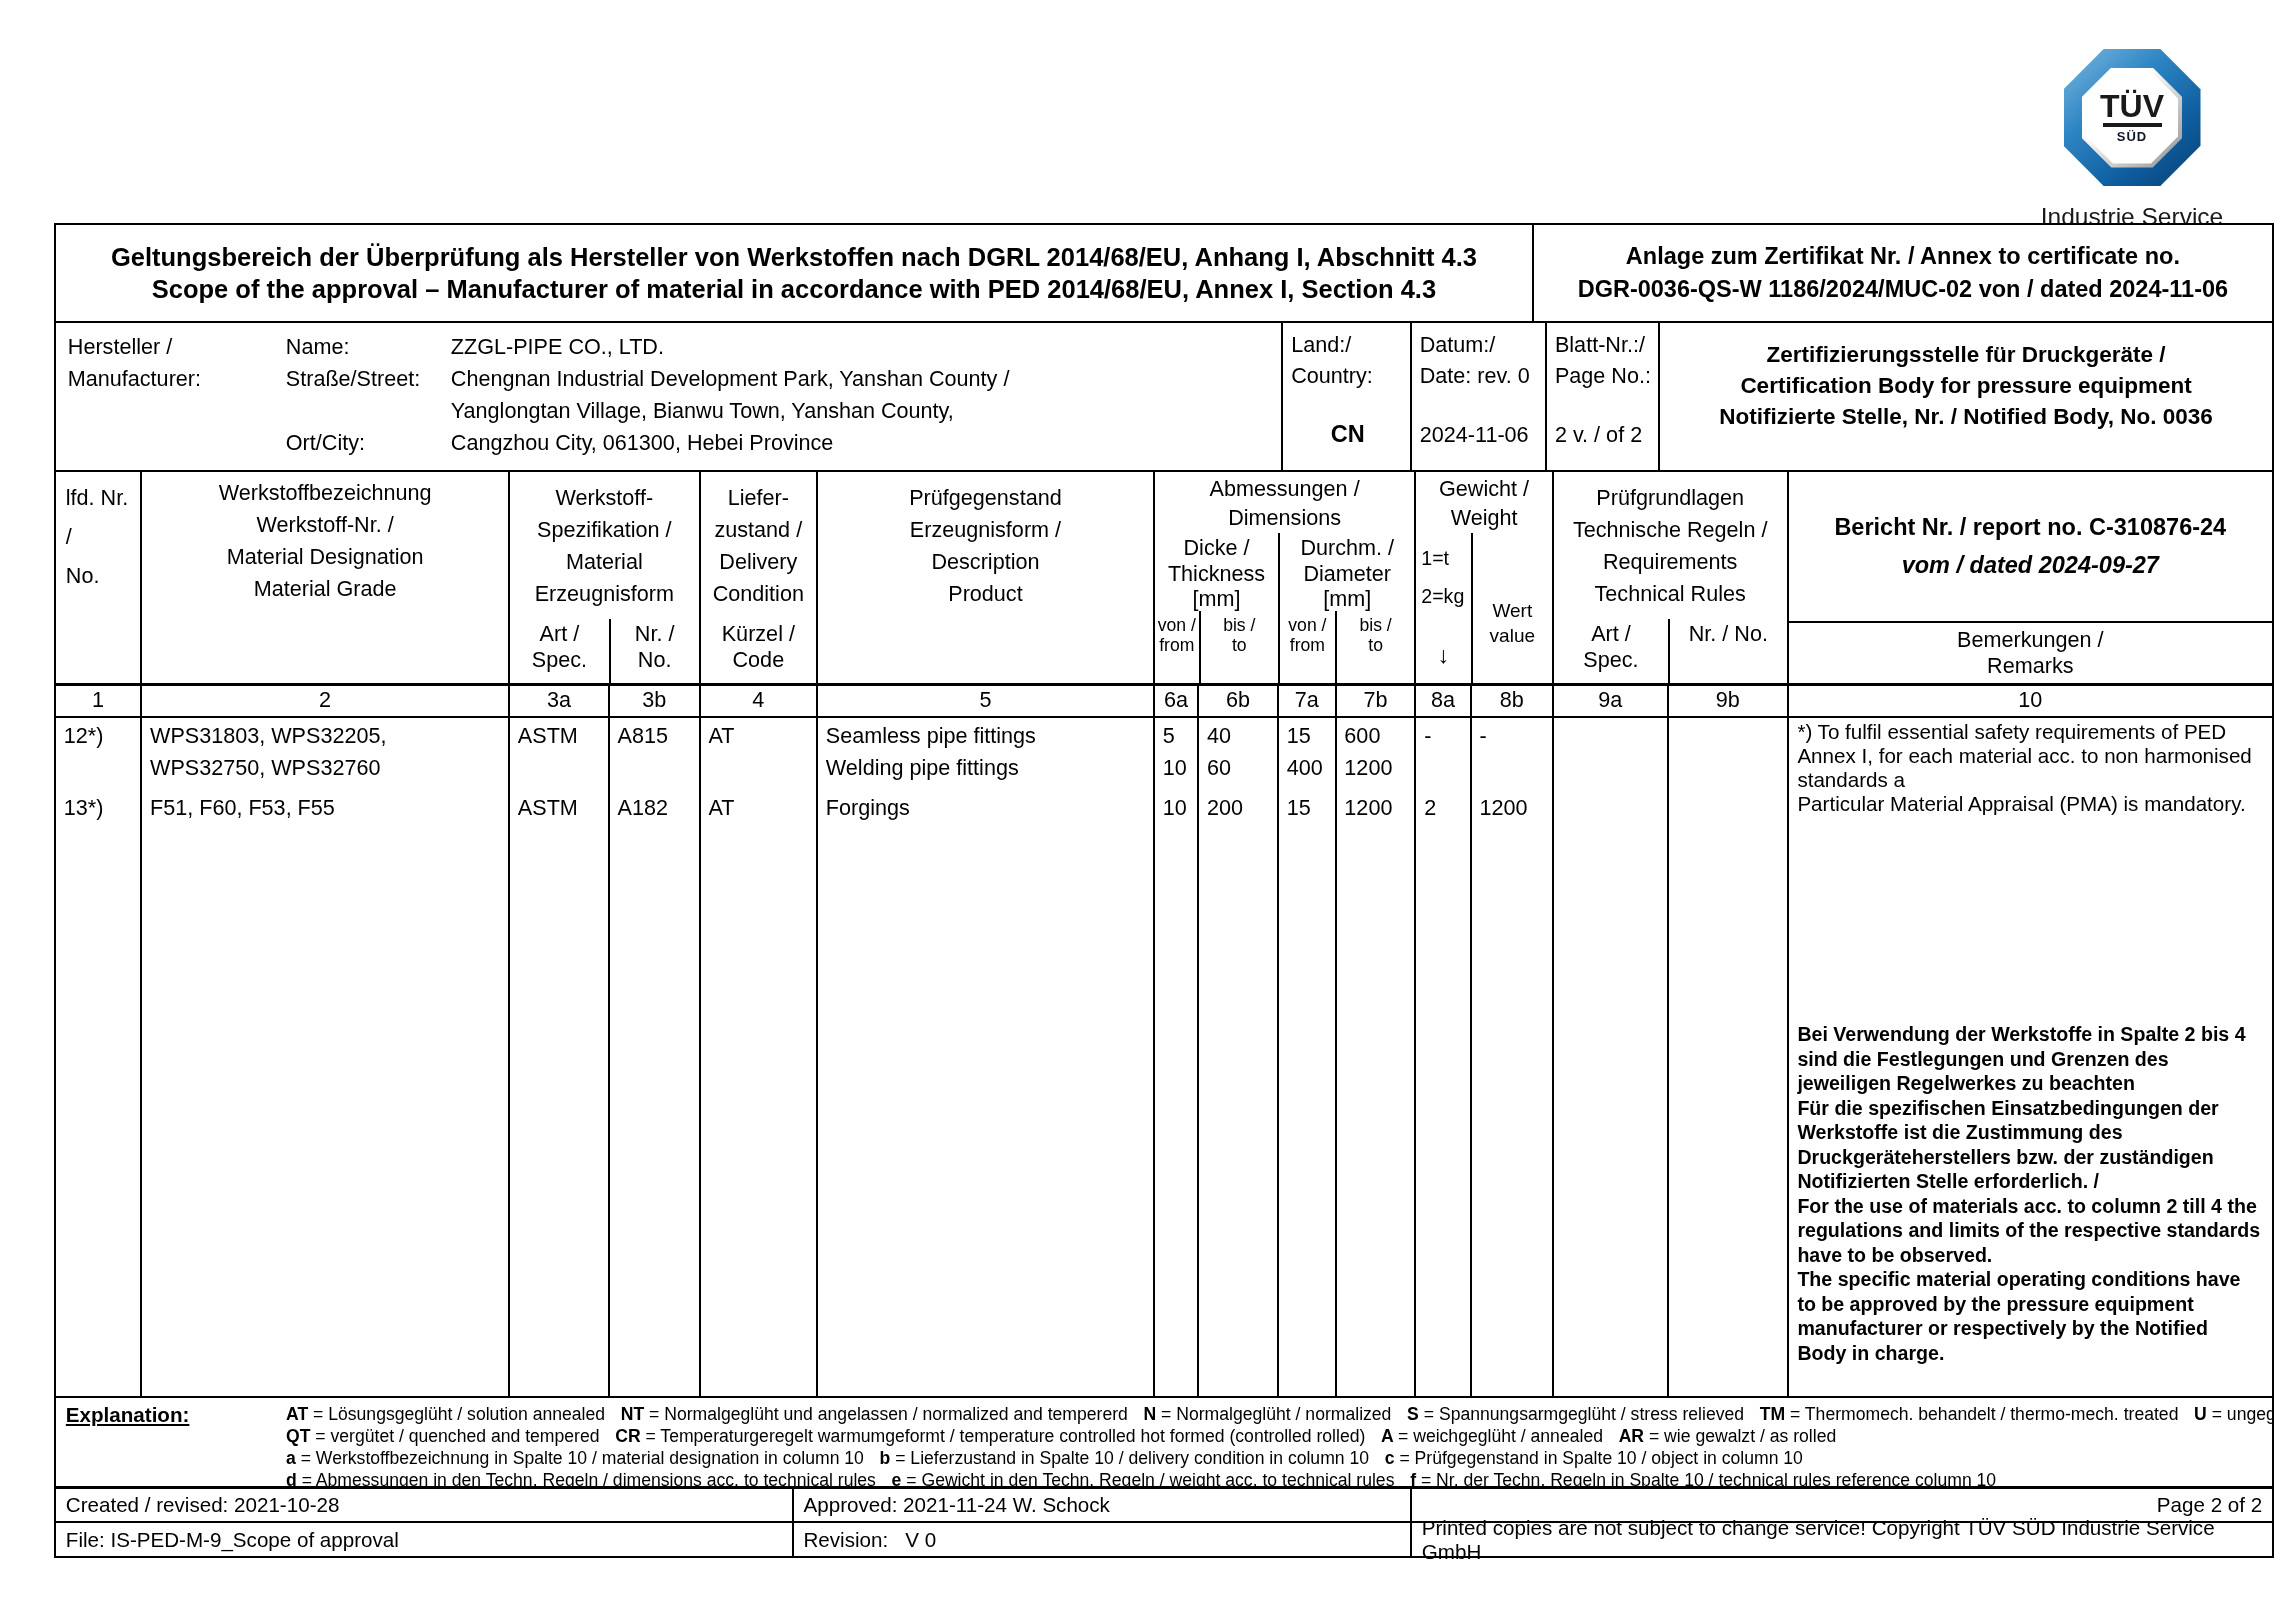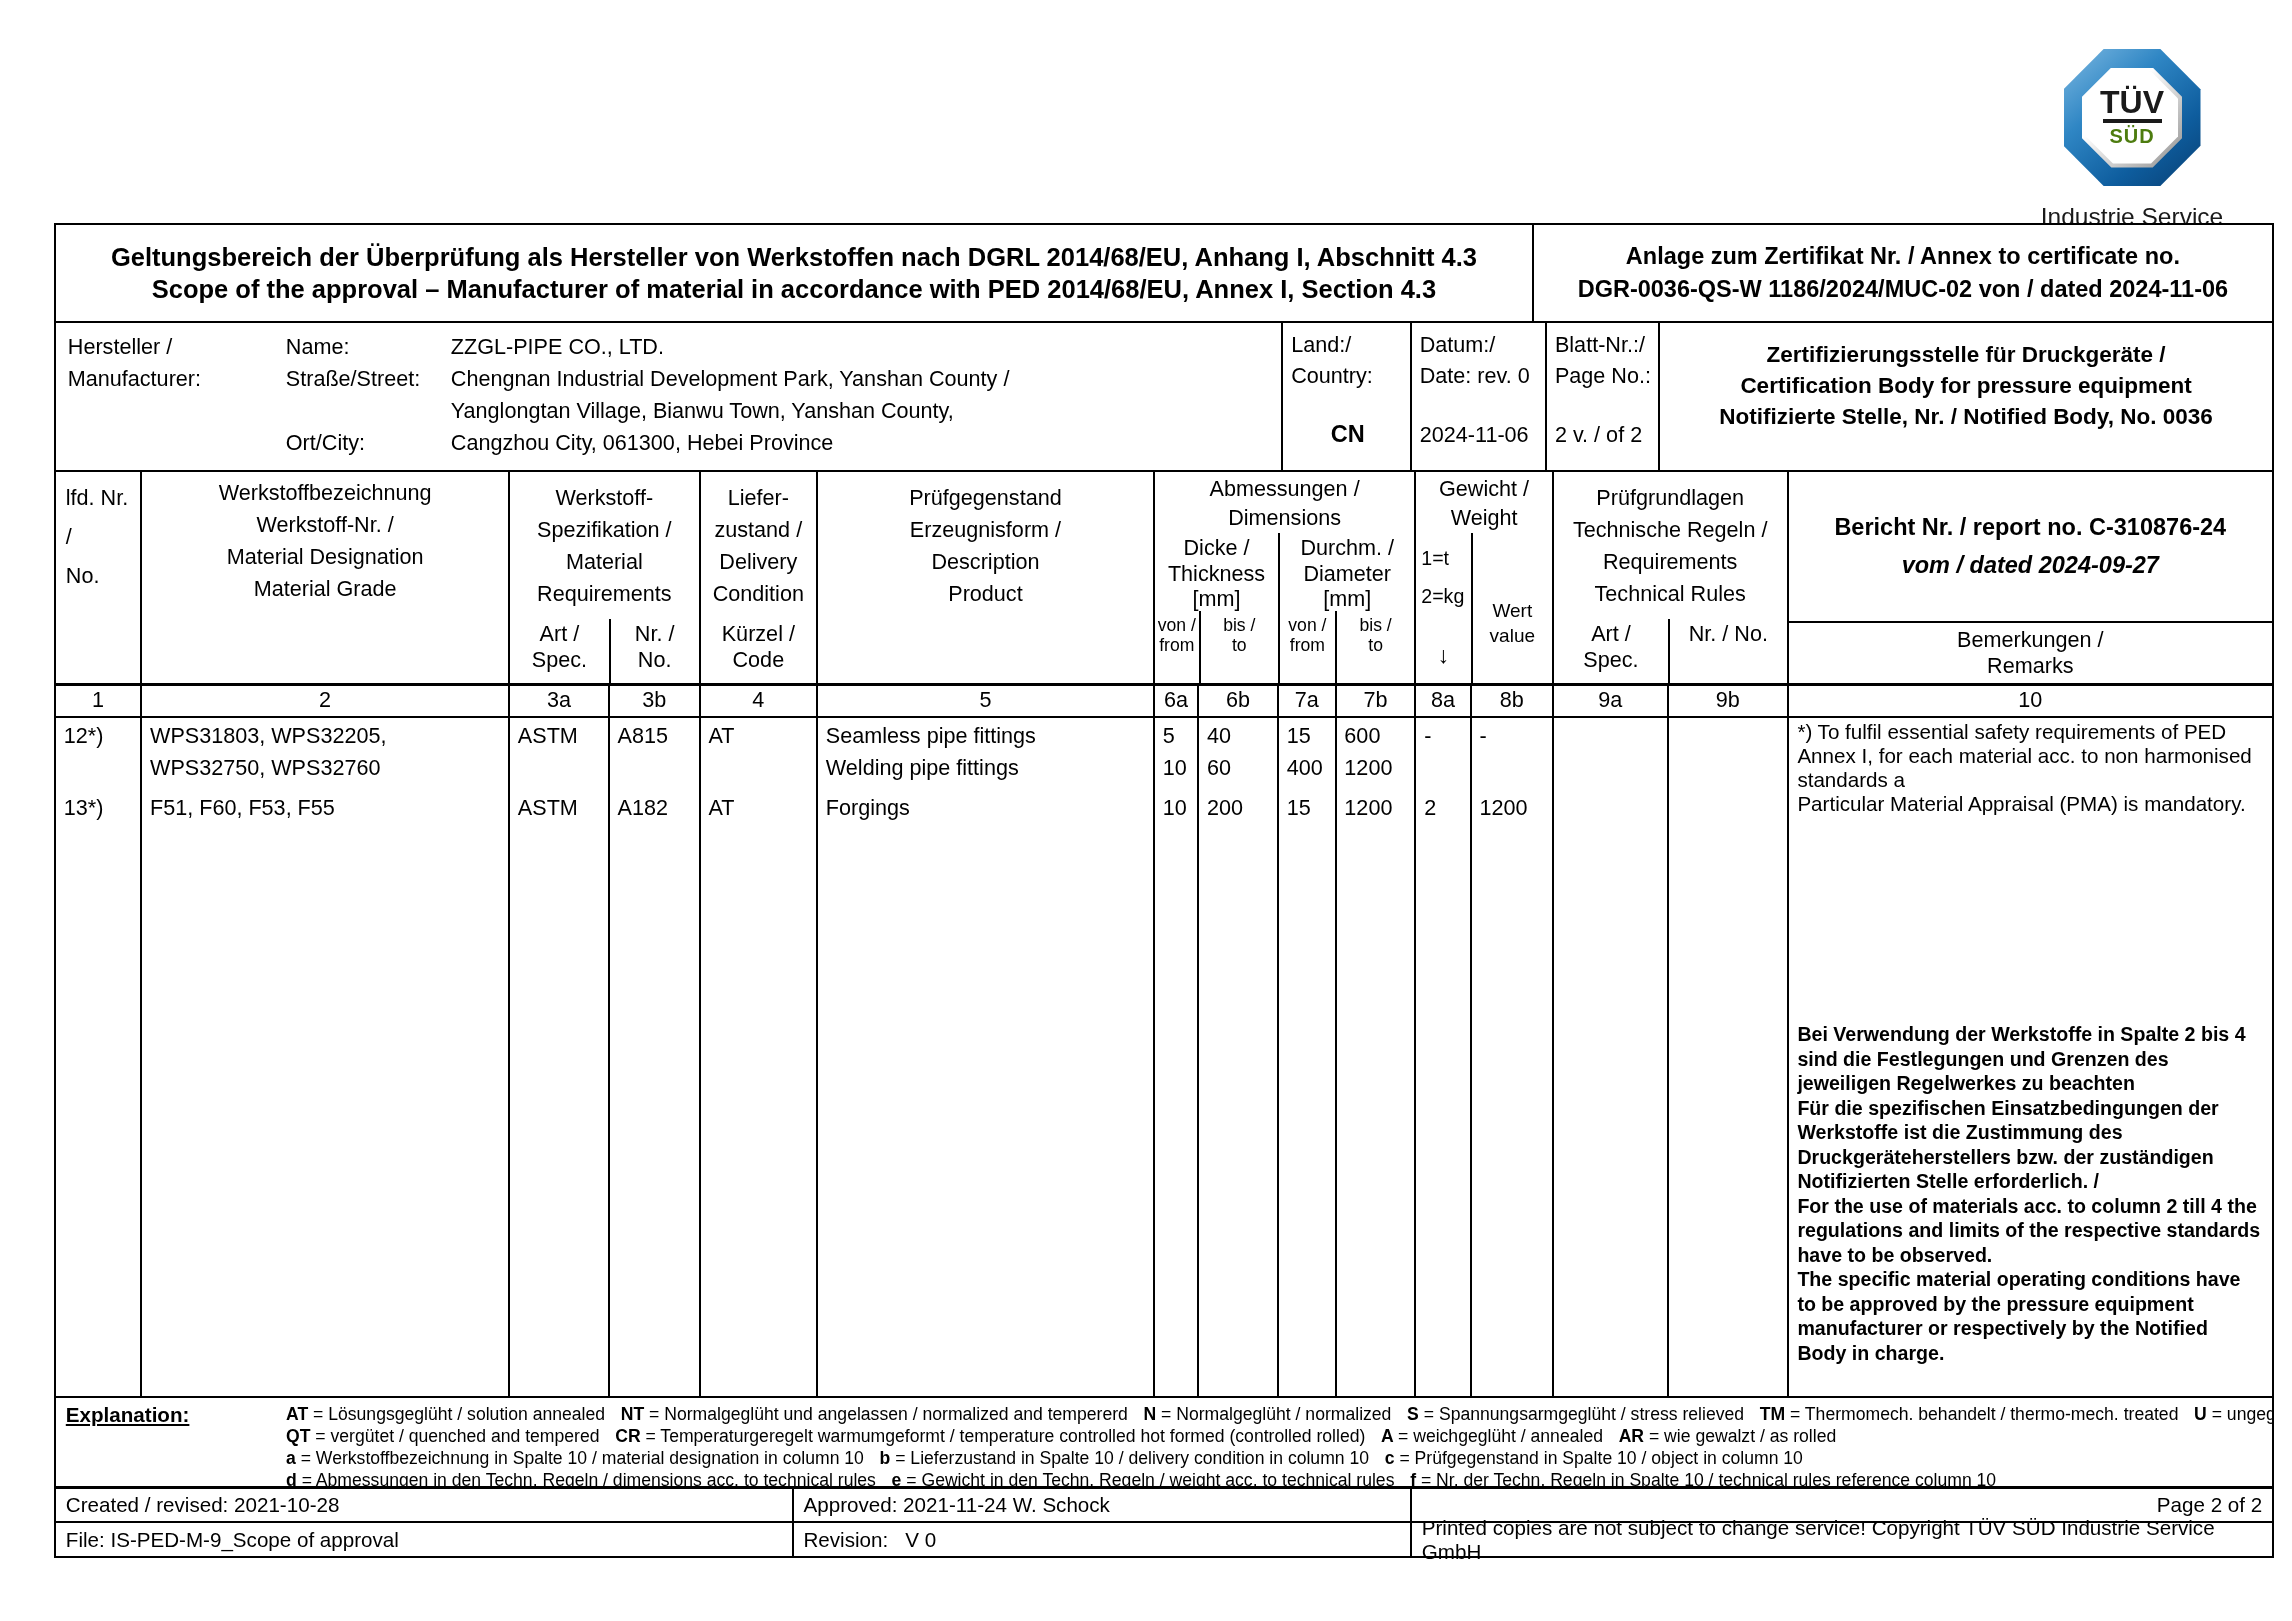--- a/index.html
+++ b/index.html
@@ -27,21 +27,21 @@
     display:flex; align-items:center; justify-content:center;
   }
   .oct-inner {
     width:92px; height:92px;
     clip-path: polygon(29.3% 0, 70.7% 0, 100% 29.3%, 100% 70.7%, 70.7% 100%, 29.3% 100%, 0 70.7%, 0 29.3%);
     background:#fff;
     display:flex; flex-direction:column; align-items:center; justify-content:center;
   }
   .oct-tuv { font-weight:bold; font-size:32px; line-height:31px; color:#1a1a1a; }
   .oct-line { width:59px; height:3.9px; background:#1a1a1a; margin:1px 0 2.9px; }
-  .oct-sud { font-weight:bold; font-size:20px; letter-spacing:1px; color:#4d7c0f; }
+  .oct-sud { font-weight:bold; font-size:13px; letter-spacing:1px; color:#0f172a; }
   .logo-sub { margin-top:17px; font-size:24.5px; color:#1a1a1a; white-space:nowrap; }
 
   
   .doc { position:absolute; left:54px; top:223px; width:2220px; border:2.9px solid #000; background:#fff; }
   .pre { white-space: pre-line; }
 
   
   .title-row { display:flex; height:98px; border-bottom:2px solid #000; }
   .title-left { width:66.6%; display:flex; flex-direction:column; justify-content:center; align-items:center; gap:3px; font-weight:bold; font-size:25.5px; text-align:center; padding:0 23.5px; }
   .title-right { width:33.4%; border-left:2px solid #000; display:flex; flex-direction:column; justify-content:center; align-items:center; gap:6.9px; font-weight:bold; font-size:23.5px; text-align:center; padding:0 5.9px; }
@@ -215,21 +215,21 @@
 /
 No.</div>
       <div class="hg g2 hg-c">Werkstoffbezeichnung
 Werkstoff-Nr. /
 Material Designation
 Material Grade</div>
       <div class="hg g3">
         <div class="hg-top">Werkstoff-
 Spezifikation /
 Material
-Requirements</div>
+Erzeugnisform</div>
         <div class="hg-bot">
           <div>Art /
 Spec.</div>
           <div class="hb2">Nr. /
 No.</div>
         </div>
       </div>
       <div class="hg g4">
         <div class="hg-top">Liefer-
 zustand /

